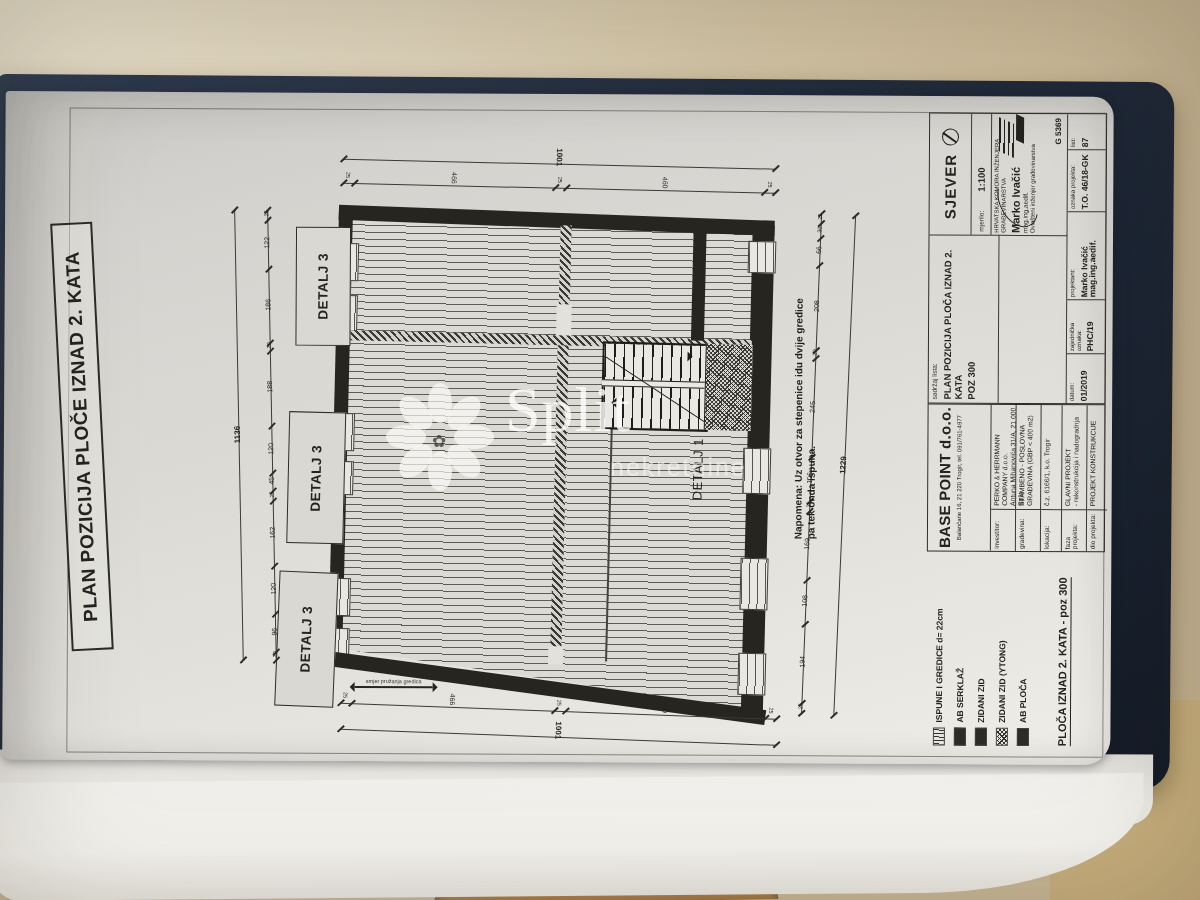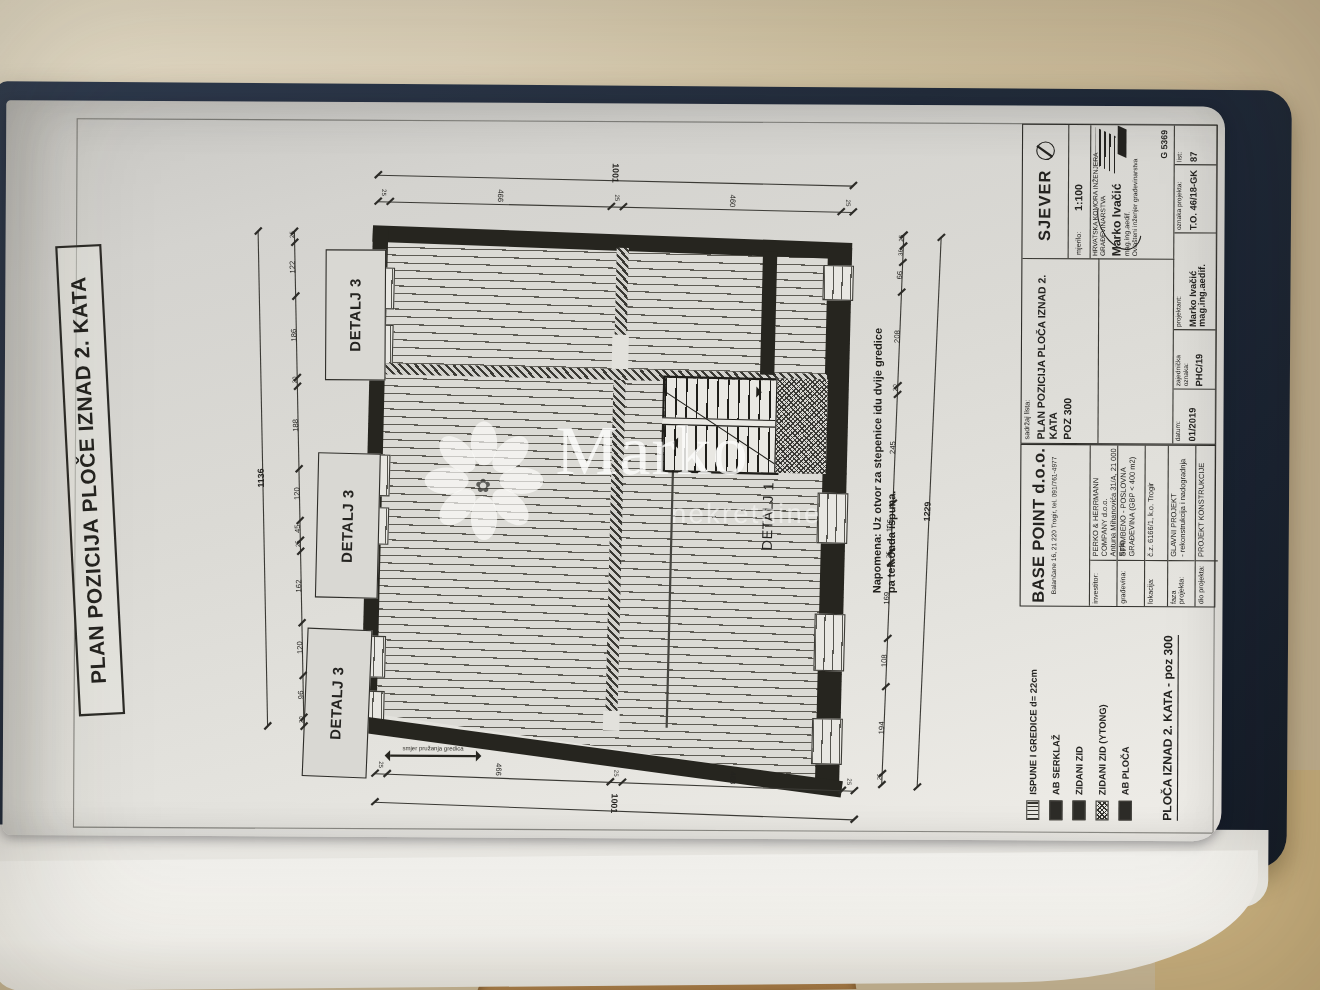--- a/index.html
+++ b/index.html
@@ -451,18 +451,18 @@
         <div class="petal" style="left: 138px; top: 62px; transform: rotate(0deg) translateY(-34px);"></div>
         <div class="petal" style="left: 138px; top: 62px; transform: rotate(45deg) translateY(-34px);"></div>
         <div class="petal" style="left: 138px; top: 62px; transform: rotate(90deg) translateY(-34px);"></div>
         <div class="petal" style="left: 138px; top: 62px; transform: rotate(135deg) translateY(-34px);"></div>
         <div class="petal" style="left: 138px; top: 62px; transform: rotate(180deg) translateY(-34px);"></div>
         <div class="petal" style="left: 138px; top: 62px; transform: rotate(225deg) translateY(-34px);"></div>
         <div class="petal" style="left: 138px; top: 62px; transform: rotate(270deg) translateY(-34px);"></div>
         <div class="petal" style="left: 138px; top: 62px; transform: rotate(315deg) translateY(-34px);"></div>
       </div>
     <div id="wm-center">✿</div>
-    <div id="wm-brand">Marko</div>
+    <div id="wm-brand">Split</div>
     <div id="wm-sub">nekretnine</div>
   </div>
 
   <div class="abs" id="vignette"></div>
 </div>
 
 </body></html>

